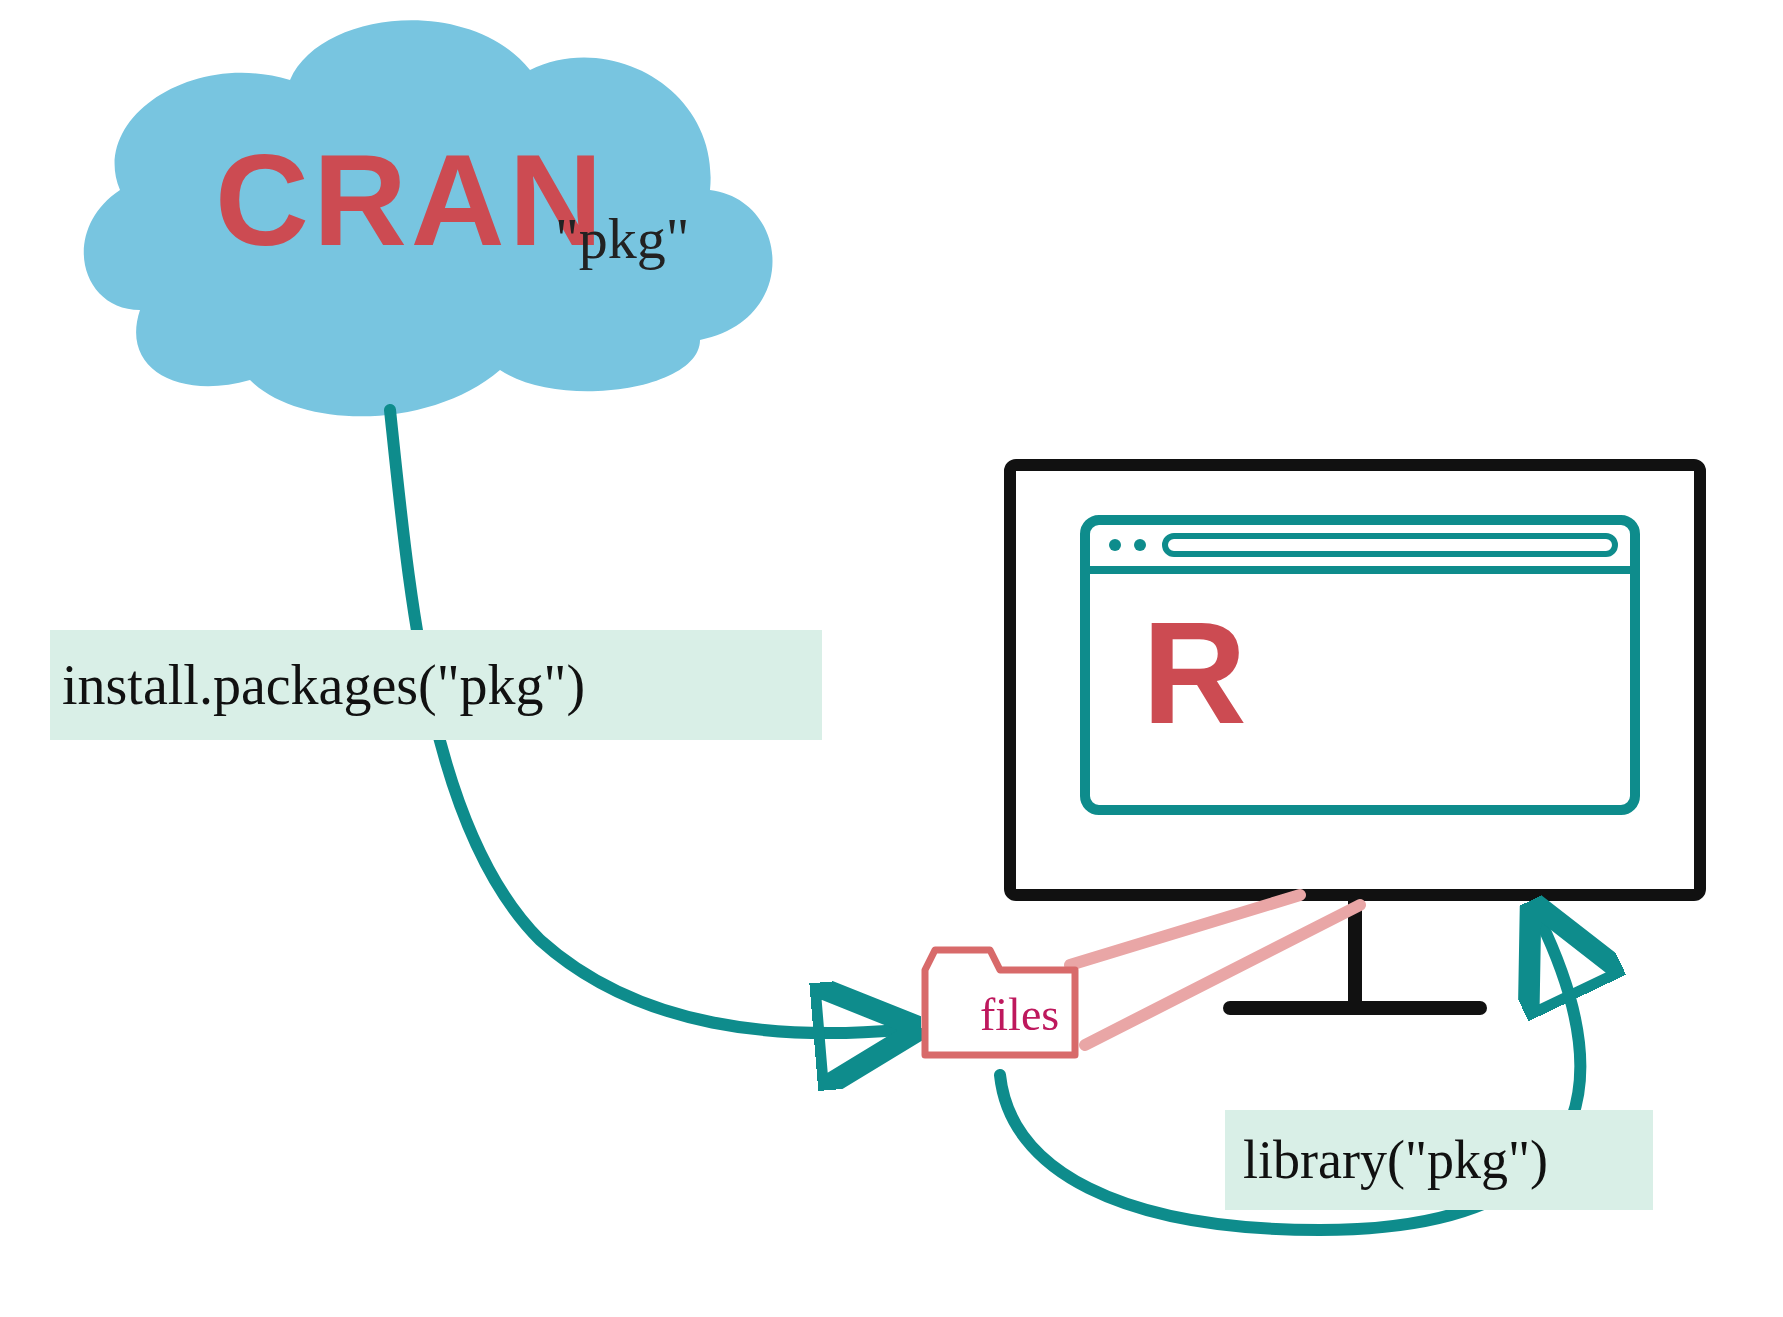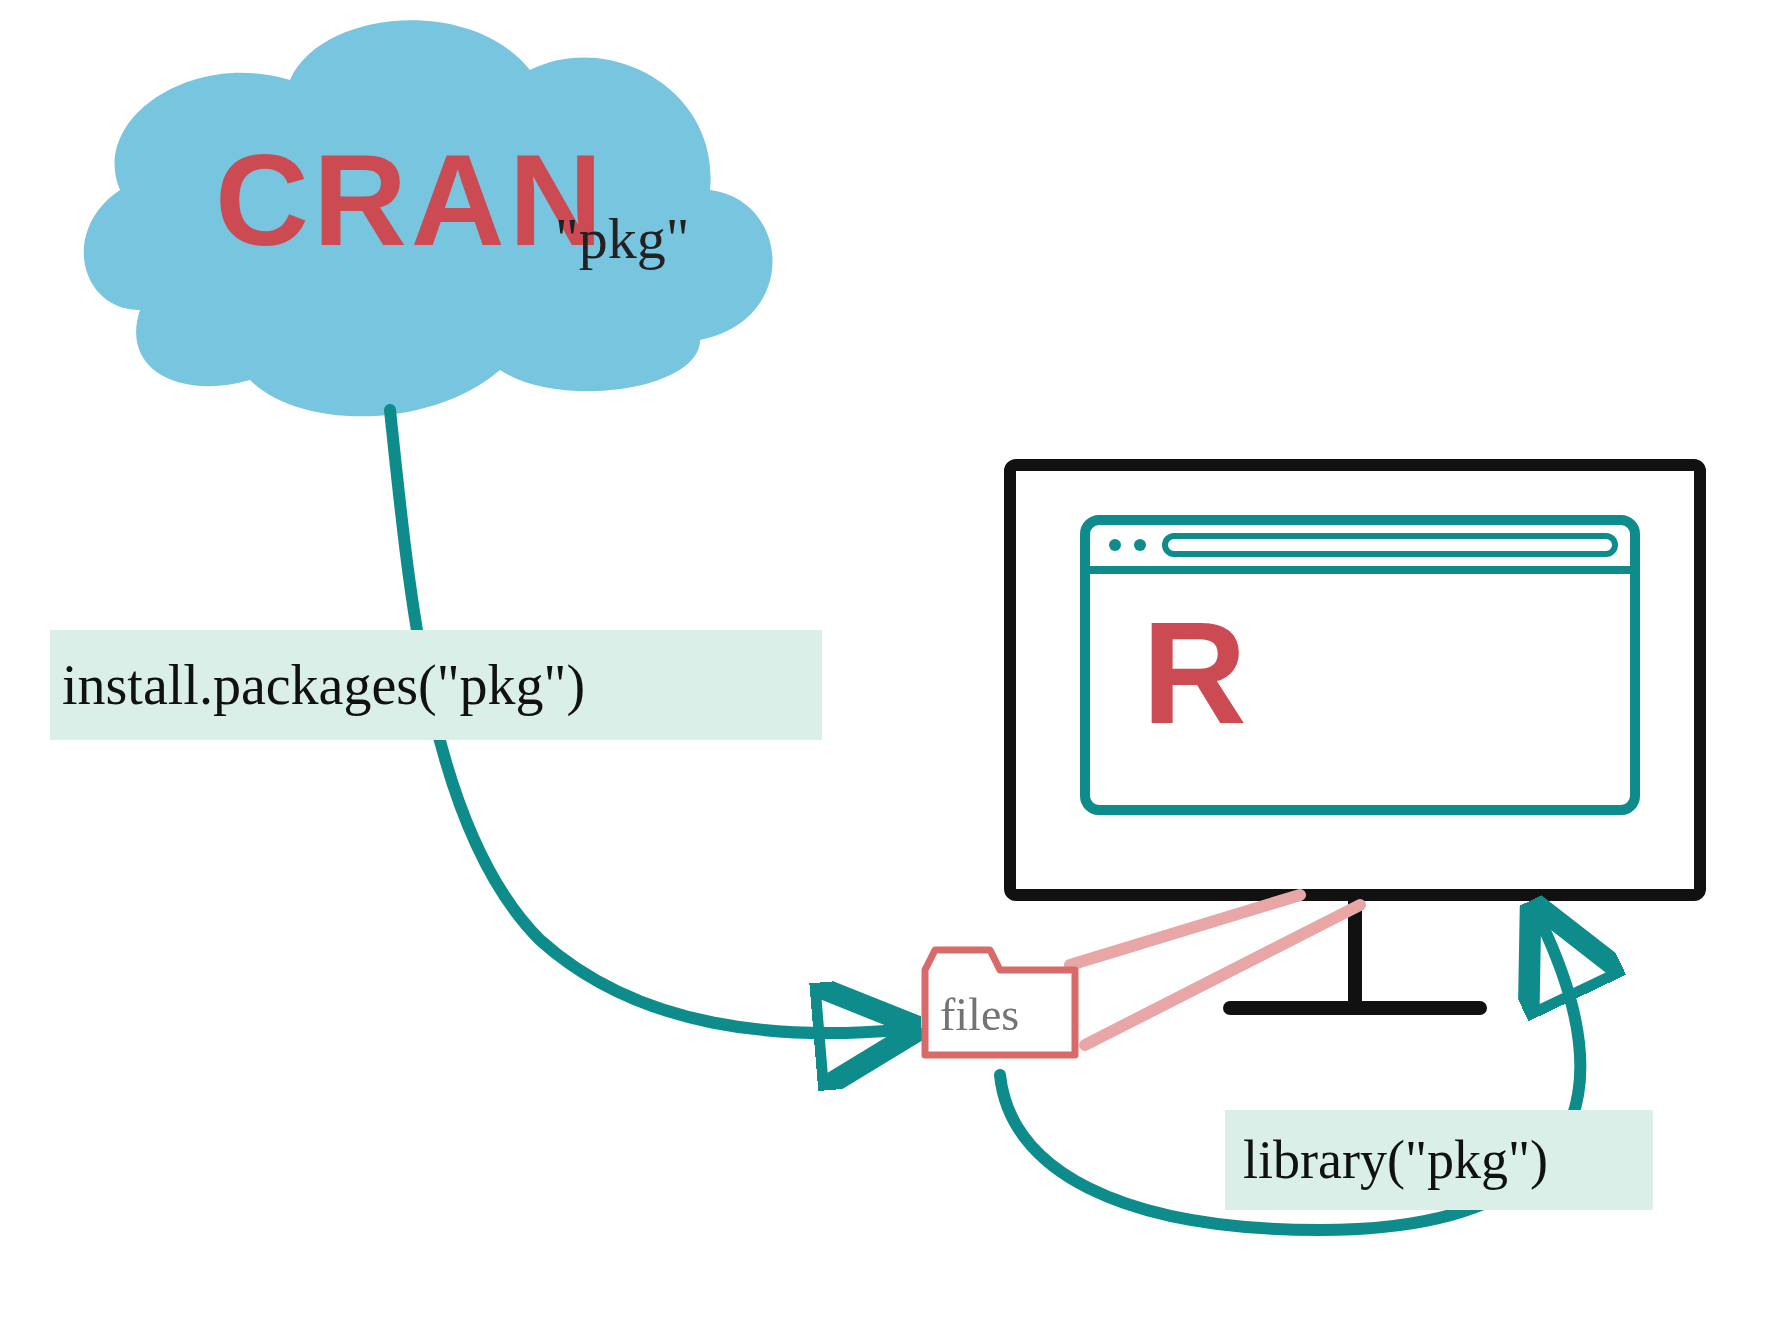--- a/index.html
+++ b/index.html
@@ -91,24 +91,24 @@
     position: absolute;
     left: 1300px;
     top: 640px;
     font-size: 72px;
     color: #cc4b52;
   }
 
   
   .files-label {
     position: absolute;
-    left: 940px;
+    left: 980px;
     top: 988px;
     font-size: 46px;
-    color: #737373;
+    color: #be185d;
   }
 </style>
 </head>
 <body>
 
 <div class="stage">
 
 <svg class="canvas" viewBox="0 0 1783 1317">
   <defs>
     <marker id="arrow-teal" viewBox="0 0 10 10" refX="8" refY="5" markerWidth="9" markerHeight="9" orient="auto-start-reverse">

